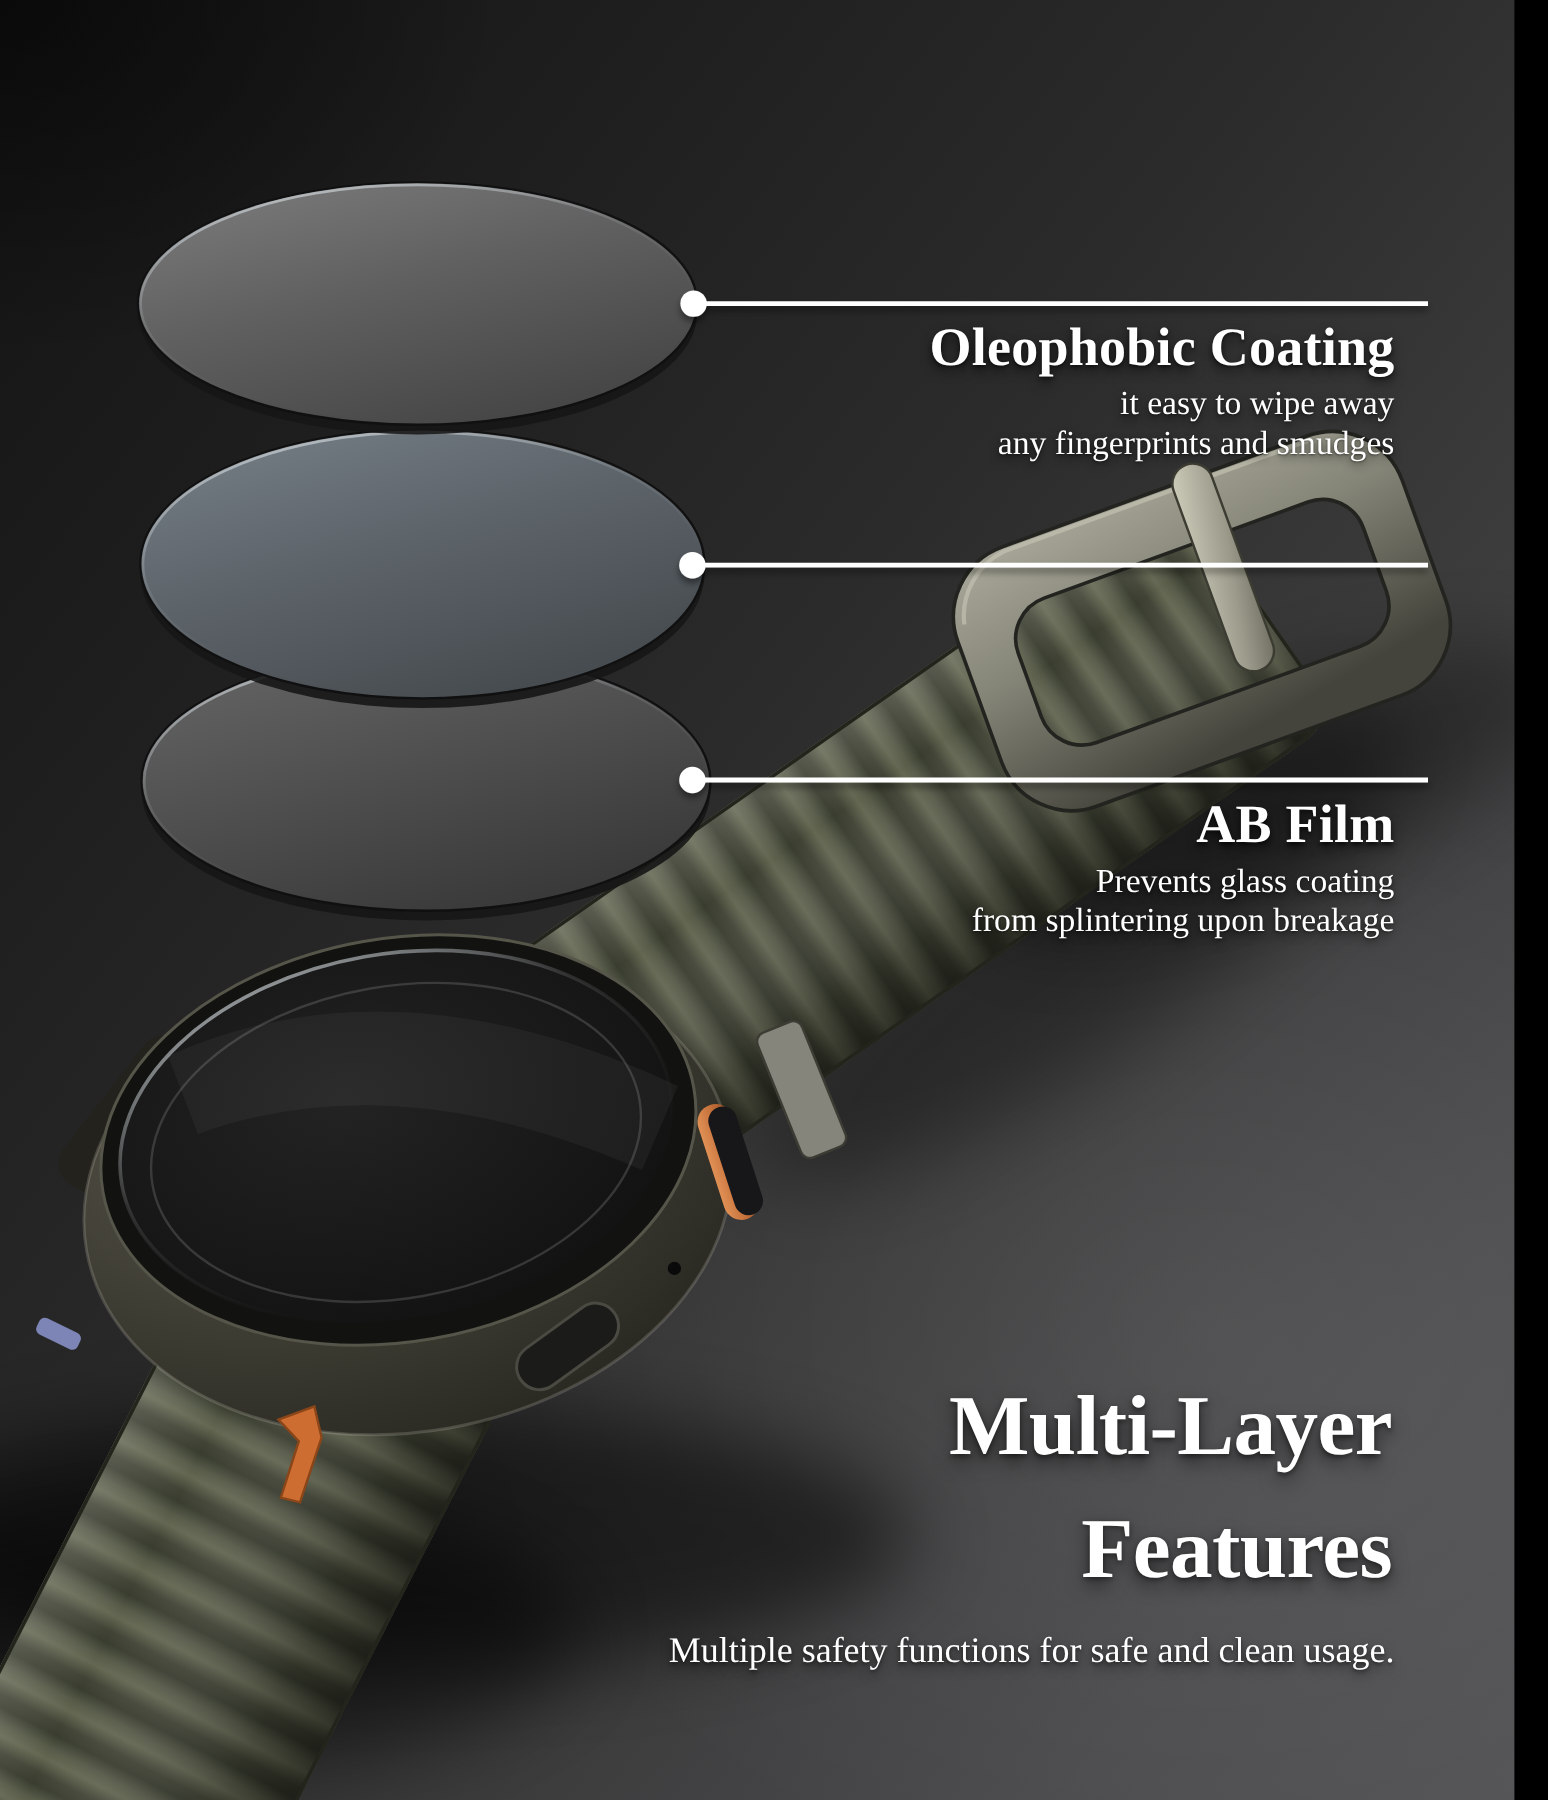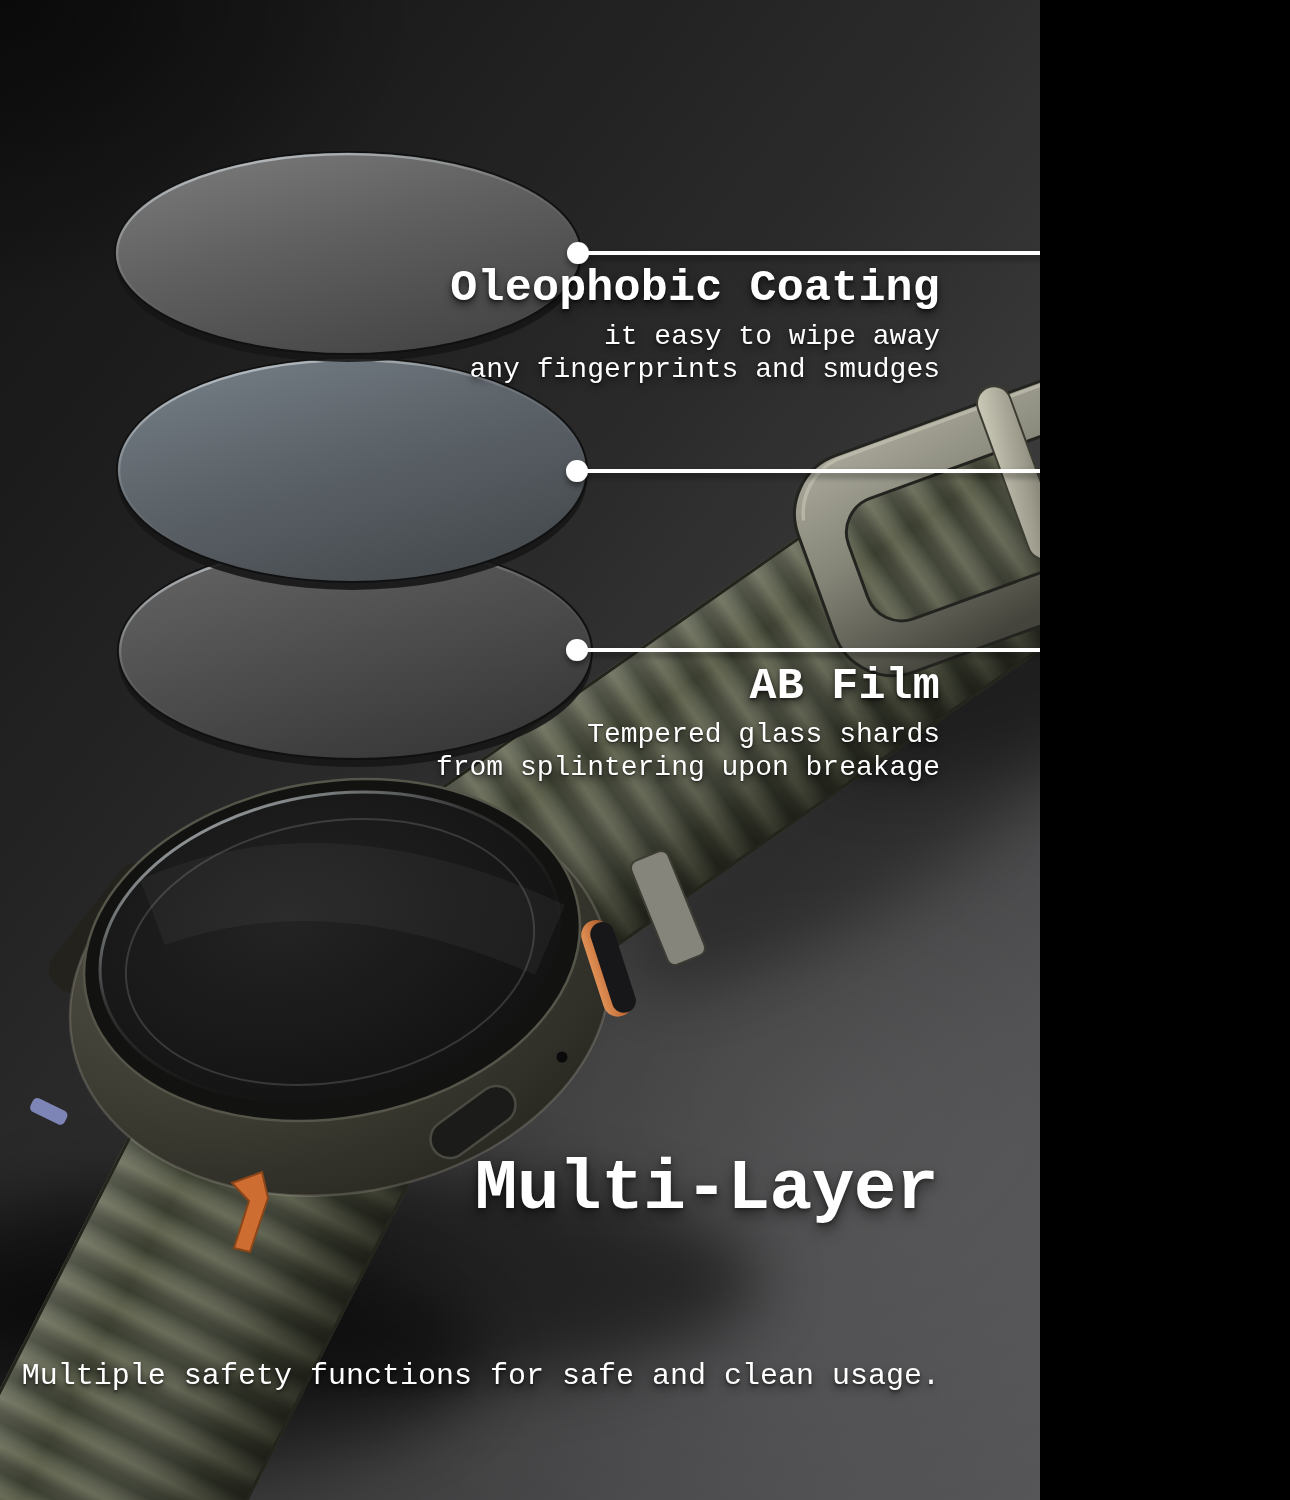--- a/index.html
+++ b/index.html
@@ -1,18 +1,18 @@
 <!DOCTYPE html>
 <html><head>
 <meta charset="utf-8">
 <style>
   html,body{margin:0;padding:0;background:#000;}
   .page{
-    position:relative;width:1040px;height:1500px;overflow:hidden;
-    font-family:Liberation Mono, monospace;color:#fff;
+    position:relative;width:1262px;height:1500px;overflow:hidden;
+    font-family:Liberation Serif, serif;color:#fff;
     background:linear-gradient(128deg,#131313 0%,#1e1e1e 22%,#2b2b2b 45%,#3c3c3d 66%,#4c4c4e 85%,#545456 100%);
   }
   .bg-glow{position:absolute;inset:0;
     background:radial-gradient(900px 700px at 80% 74%, rgba(255,255,255,0.07), rgba(255,255,255,0) 70%),
                radial-gradient(700px 500px at 0% 0%, rgba(0,0,0,0.5), rgba(0,0,0,0) 60%);}
   svg.scene{position:absolute;left:0;top:0;}
   .txt{position:absolute;text-align:right;}
   .callout{right:100px;}
   .callout .title{font-size:45px;line-height:50px;font-weight:700;letter-spacing:0.2px;
     text-shadow:0 5px 9px rgba(0,0,0,.55),0 2px 3px rgba(0,0,0,.5);}
@@ -186,22 +186,23 @@
     <div class="sub">
       <div>it easy to wipe away</div>
       <div>any fingerprints and smudges</div>
     </div>
   </div>
 
 
   <div class="txt callout" id="callout-2">
     <div class="title">AB Film</div>
     <div class="sub">
-      <div>Tempered glass shards</div>
+      <div>Prevents glass coating</div>
       <div>from splintering upon breakage</div>
     </div>
   </div>
 
   <div class="txt footer-heading">
     <div>Multi-Layer</div>
+    <div>Features</div>
   </div>
   <div class="txt tagline">Multiple safety functions for safe and clean usage.</div>
 </div>
 
 </body></html>

